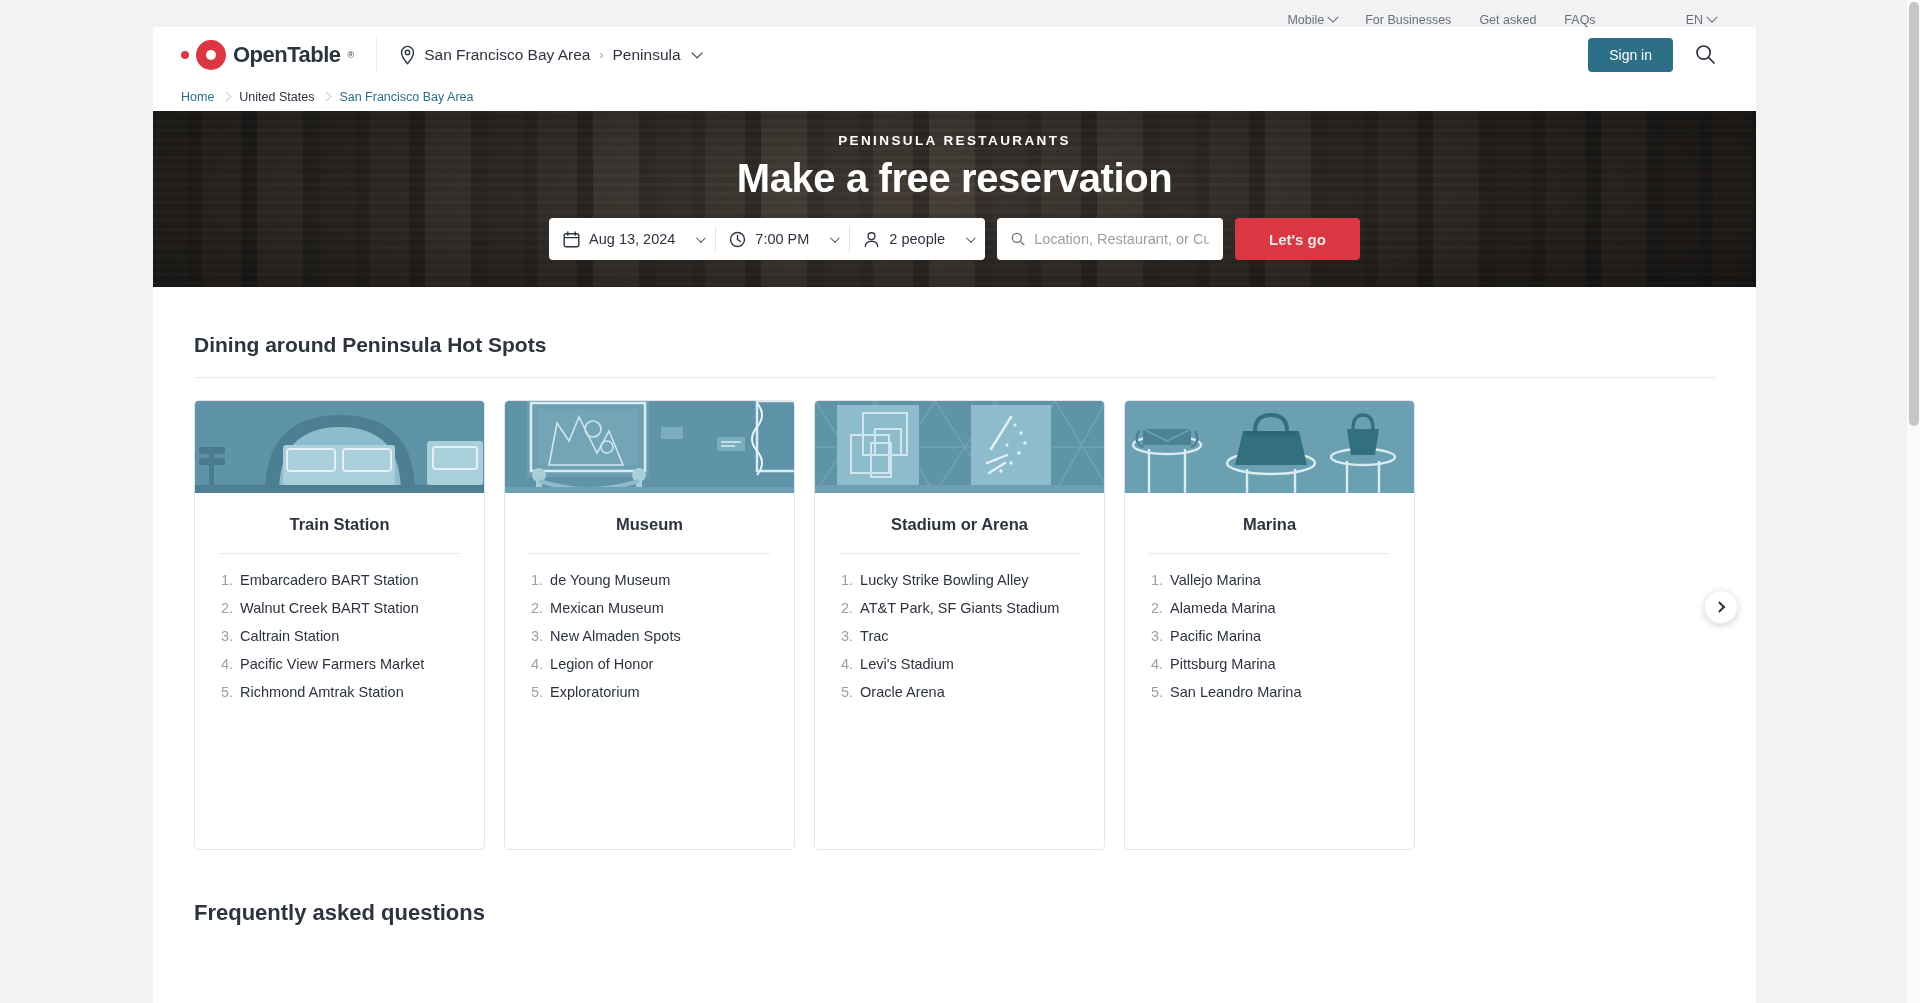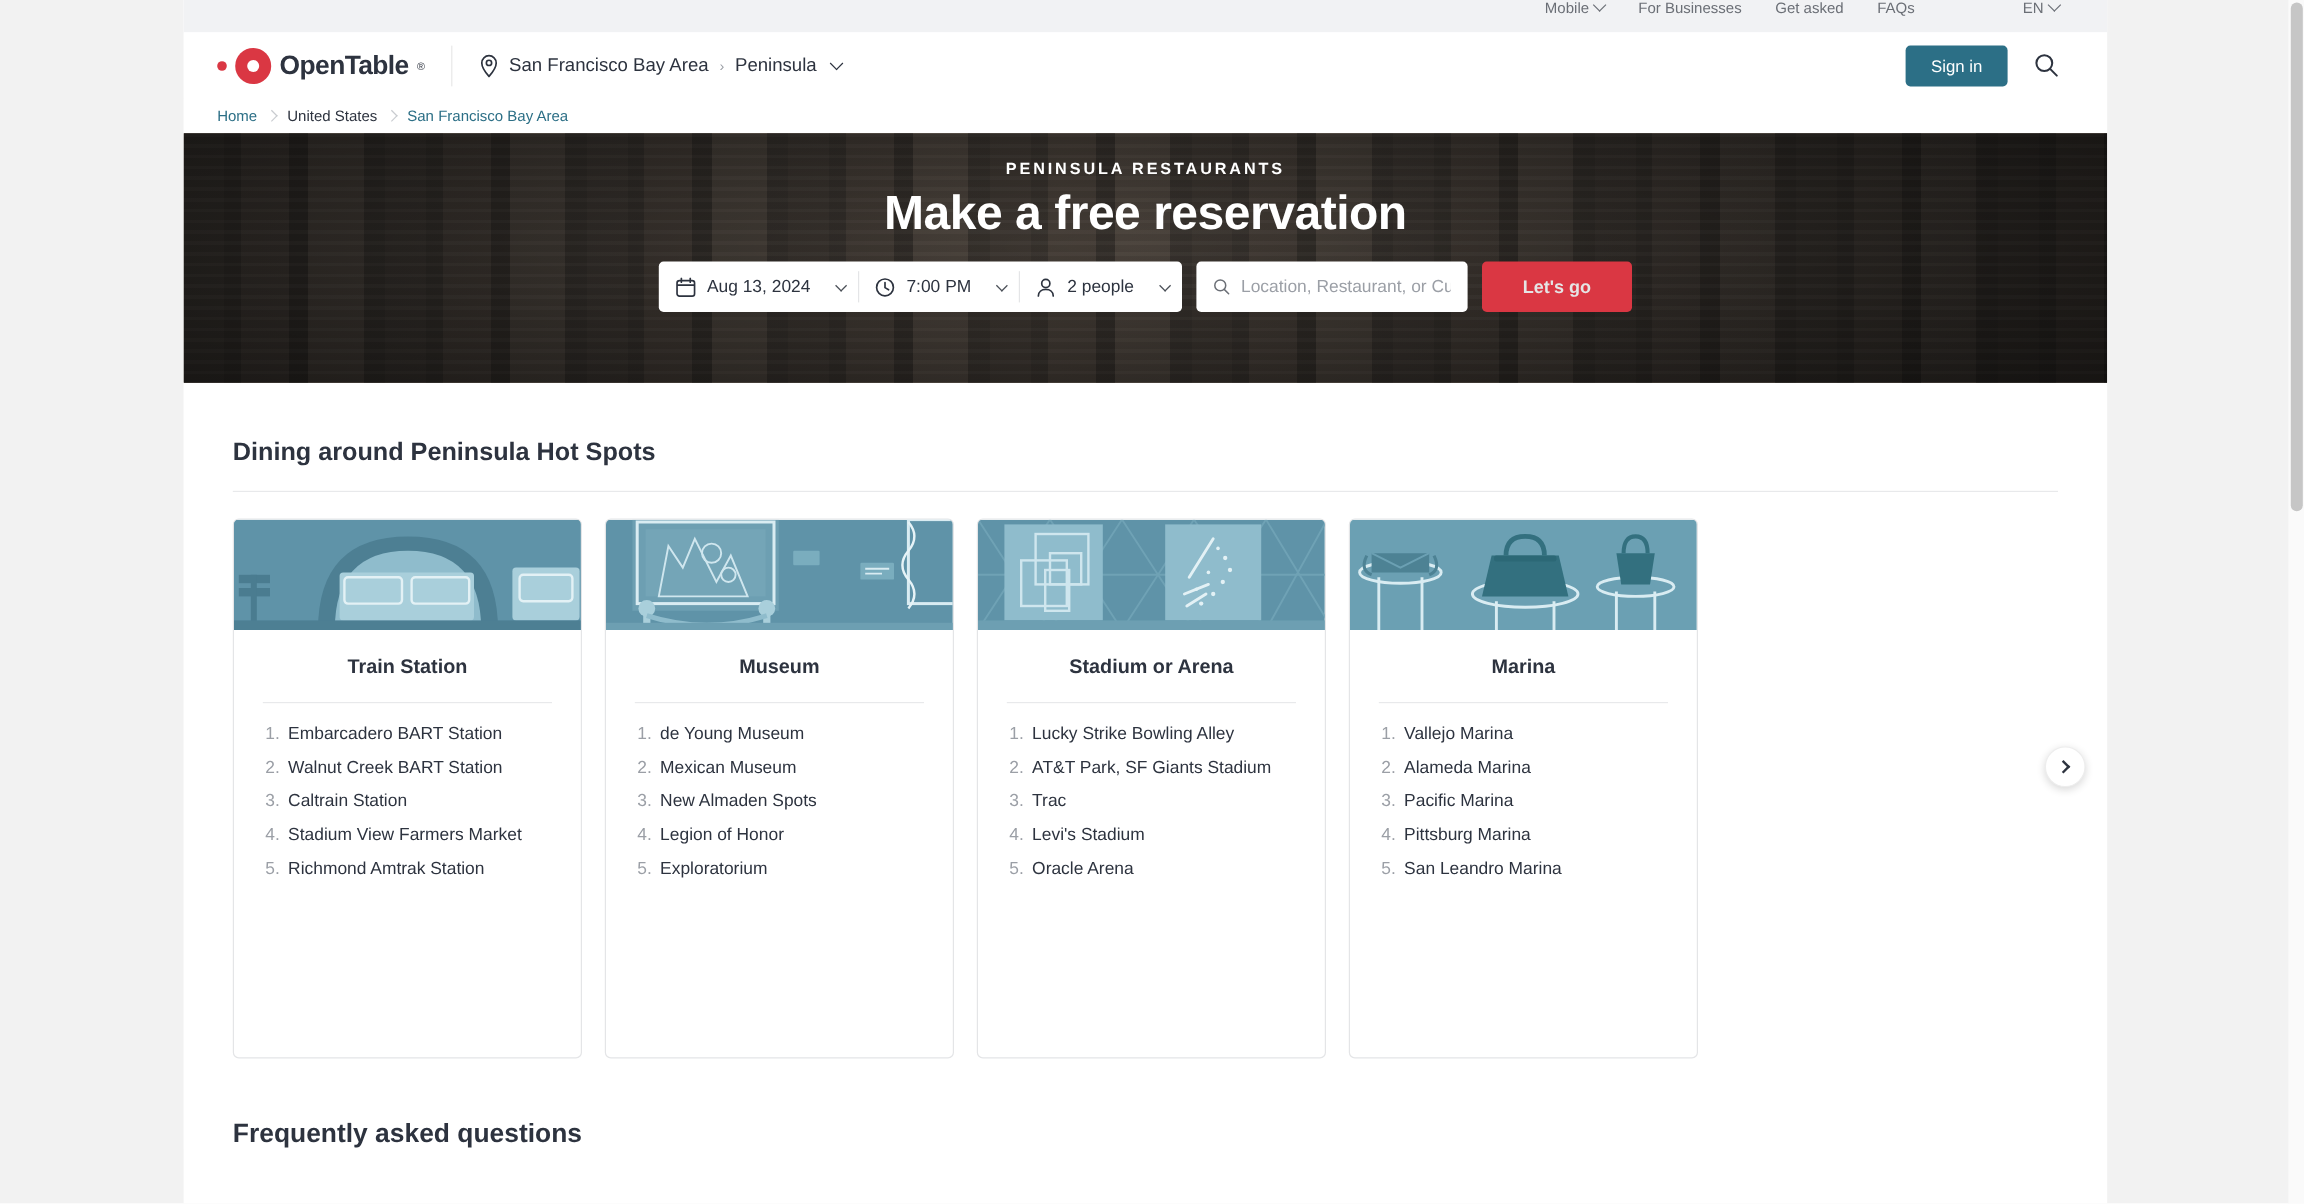--- a/index.html
+++ b/index.html
@@ -20,21 +20,21 @@
     width: 1603px; height: 1003px;
     background: #ffffff;
     overflow: hidden;
   }
 
   
   .utility-bar {
     height: 27px;
     background: #f1f2f4;
     display: flex;
-    align-items: flex-start;
+    align-items: flex-end;
     justify-content: flex-end;
     padding-right: 40px;
     gap: 28px;
   }
   .utility-link {
     font-size: 12.5px;
     color: #6b6f76;
     display: flex;
     align-items: center;
     gap: 5px;
@@ -132,21 +132,21 @@
   .crumb-arrow {
     width: 7px; height: 7px;
     border-right: 1.3px solid #c9ccd0;
     border-top: 1.3px solid #c9ccd0;
     transform: rotate(45deg);
   }
 
   
   .hero {
     position: relative;
-    height: 208px;
+    height: 176px;
     overflow: hidden;
     background: #4a4540;
   }
   .hero-bg {
     position: absolute; inset: 0;
     background:
       linear-gradient(100deg, rgba(40,38,36,.72) 0%, rgba(60,55,50,.6) 45%, rgba(35,33,31,.8) 100%),
       repeating-linear-gradient(90deg, #6f6257 0px, #6f6257 34px, #5b5148 34px, #5b5148 48px,
         #877567 48px, #877567 88px, #4f463e 88px, #4f463e 104px,
         #9a8878 104px, #9a8878 150px, #5d534a 150px, #5d534a 168px),
@@ -495,21 +495,21 @@
               <li>
                   <span class="li-num">2.</span>
                   <span>Walnut Creek BART Station</span>
                 </li>
               <li>
                   <span class="li-num">3.</span>
                   <span>Caltrain Station</span>
                 </li>
               <li>
                   <span class="li-num">4.</span>
-                  <span>Stadium View Farmers Market</span>
+                  <span>Pacific View Farmers Market</span>
                 </li>
               <li>
                   <span class="li-num">5.</span>
                   <span>Richmond Amtrak Station</span>
                 </li>
             </ol>
           </div>
 
           <div class="card">
             <div class="card-img">

